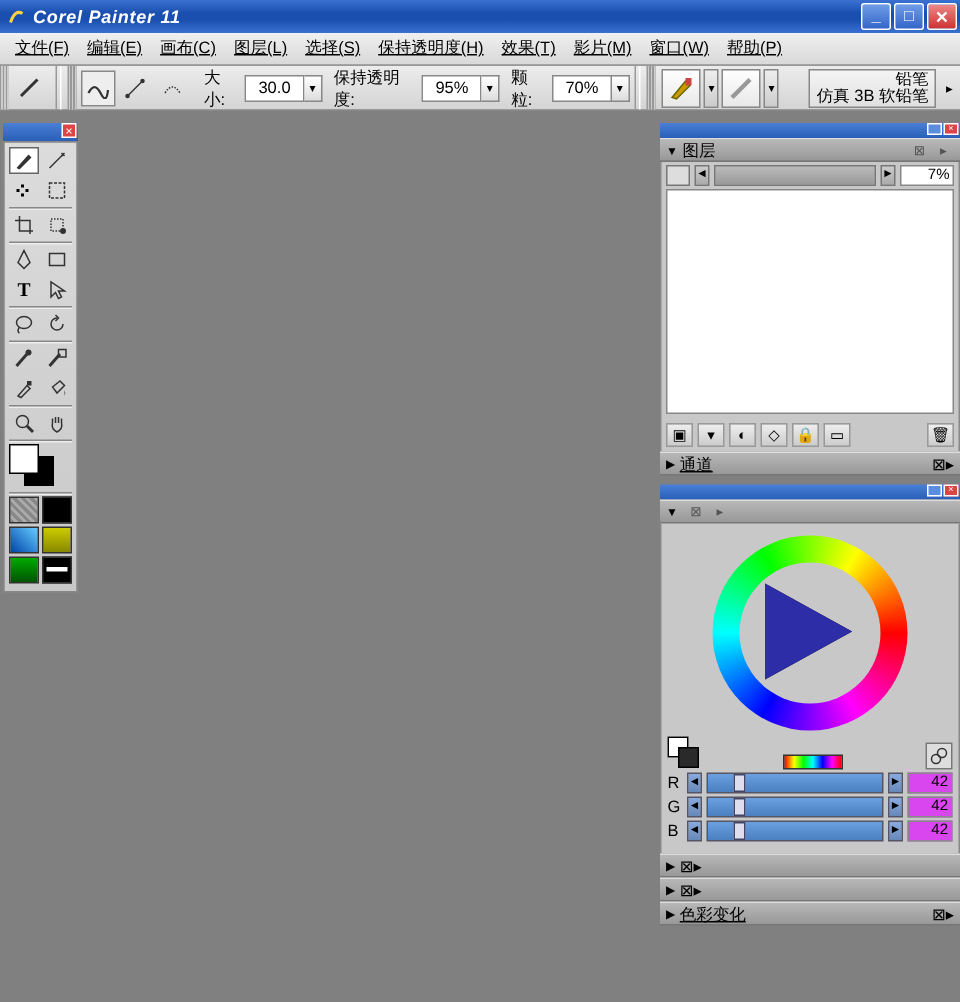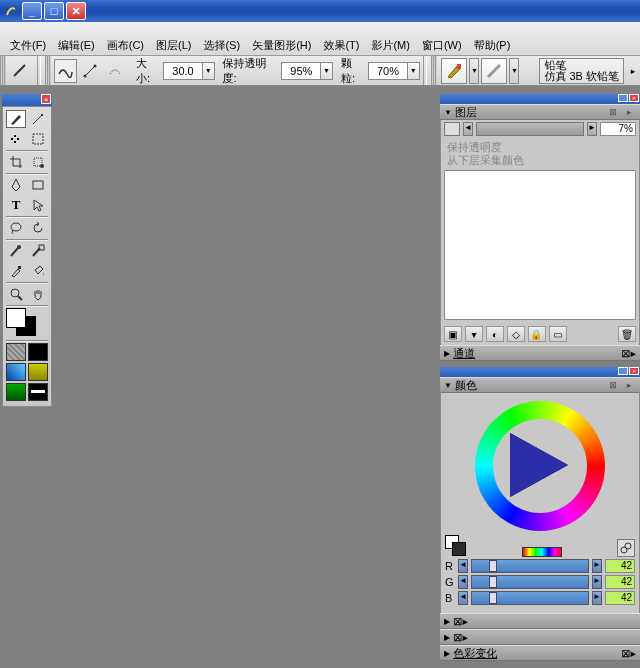--- a/index.html
+++ b/index.html
@@ -9,39 +9,39 @@
 .titlebar { height:22px; background:linear-gradient(#3b71d1,#1a4fb0 40%,#1a4fb0 60%,#3b71d1); display:flex; align-items:center; color:#fff; padding:0 2px 0 4px; }
 .titlebar .app-icon { width:14px; height:14px; margin-right:4px; display:flex; align-items:center; justify-content:center; }
 .titlebar .title { flex:1; font-style:italic; font-weight:bold; font-size:12px; letter-spacing:0.5px; }
 .titlebar .win-btns { display:flex; gap:2px; }
 .titlebar .win-btn { width:20px; height:18px; border:1px solid #fff; border-radius:2px; display:flex; align-items:center; justify-content:center; color:#fff; font-weight:bold; font-size:11px; cursor:default; }
 .titlebar .min { background:linear-gradient(#6f9de8,#3565c8); }
 .titlebar .max { background:linear-gradient(#6f9de8,#3565c8); }
 .titlebar .cls { background:linear-gradient(#e88,#c33); }
 
 
-.menubar { height:34px; background:linear-gradient(#f0f0f0,#d8d8d8); display:flex; align-items:flex-end; padding:0 4px; border-bottom:1px solid #999; }
+.menubar { height:22px; background:linear-gradient(#f0f0f0,#d8d8d8); display:flex; align-items:flex-start; padding:0 4px; border-bottom:1px solid #999;text-decoration:underline; }
 .menubar .mitem { padding:2px 6px; cursor:default; }
 
 
 .optbar { height:30px; background:linear-gradient(#ececec,#d4d4d4); display:flex; align-items:center; border-bottom:1px solid #888; }
 .optbar-left { display:flex; align-items:center; height:100%; }
 .hgrip { width:6px; height:100%; background:repeating-linear-gradient(90deg,#999,#999 1px,#ccc 1px,#ccc 2px); margin-right:2px; }
 .opt-btn { width:24px; height:24px; margin:0 1px; border:1px solid transparent; display:flex; align-items:center; justify-content:center; cursor:default; }
 .opt-btn.sel { border:1px solid #888; background:#eee; }
 .opt-lbl { margin:0 3px 0 8px; }
 .opt-input { width:40px; height:18px; border:1px solid #888; background:#fff; text-align:center; }
 .opt-dd { width:12px; height:18px; border:1px solid #888; border-left:none; background:linear-gradient(#fff,#ddd); display:flex; align-items:center; justify-content:center; font-size:8px; }
 .vsplit { width:4px; height:100%; border-left:1px solid #999; border-right:1px solid #fff; margin:0 4px; }
 
 
 .brush-sel { display:flex; align-items:center; height:100%; }
 .brush-slot { width:26px; height:26px; border:1px solid #888; background:linear-gradient(#fff,#e8e8e8); margin:0 2px; display:flex; align-items:center; justify-content:center; }
 .brush-dd { width:10px; height:26px; border:1px solid #888; background:linear-gradient(#eee,#ccc); display:flex; align-items:center; justify-content:center; font-size:8px; }
-.brush-cat { flex:1; height:26px; border:1px solid #888; background:linear-gradient(#f4f4f4,#e0e0e0); display:flex; flex-direction:column; justify-content:center; padding:0 4px; margin-left:20px; min-width:0; }
+.brush-cat { flex:1; height:26px; border:1px solid #888; background:linear-gradient(#f4f4f4,#e0e0e0); display:flex; flex-direction:column; justify-content:center; padding:0 4px; margin-left:20px; min-width:0;text-align:right; }
 .brush-cat div { line-height:11px; white-space:nowrap; overflow:hidden; }
 .brush-menu-btn { width:14px; height:26px; display:flex; align-items:center; justify-content:center; font-size:9px; margin-left:2px; }
 
 
 .main { position:relative; height:594px; }
 
 
 .toolbox { position:absolute; left:2px; top:8px; width:50px; }
 .tb-titlebar { height:12px; background:linear-gradient(#4a7fd8,#2a5fb8); display:flex; justify-content:flex-end; padding-right:1px; }
 .tb-close { width:10px; height:10px; background:#d44; color:#fff; font-size:8px; text-align:center; line-height:9px; border:1px solid #fff; }
@@ -88,52 +88,53 @@
 .color-sw-row { display:flex; justify-content:space-between; width:100%; margin-top:4px; align-items:flex-end; }
 .csw { position:relative; width:22px; height:22px; }
 .csw .a { position:absolute; width:14px; height:14px; border:1px solid #000; }
 .csw .b { position:absolute; width:14px; height:14px; border:1px solid #000; left:7px; top:7px; }
 .rgb-row { display:flex; align-items:center; width:100%; margin-top:2px; gap:3px; }
 .rgb-row .lbl { width:10px; }
 .rgb-row .dec { width:10px; height:14px; background:linear-gradient(#8ad,#68b); border:1px solid #556; font-size:8px; text-align:center; }
 .rgb-row .bar { flex:1; height:14px; background:linear-gradient(#6aa0e0,#4a80c0); border:1px solid #556; position:relative; }
 .rgb-row .bar .thumb-s { position:absolute; width:8px; height:12px; background:#dde; border:1px solid #446; left:15%; }
 .rgb-row .inc { width:10px; height:14px; background:linear-gradient(#8ad,#68b); border:1px solid #556; font-size:8px; text-align:center; }
-.rgb-row .val { width:30px; height:14px; border:1px solid #888; background:#bef264; text-align:right; padding-right:2px; font-size:10px; }
+.rgb-row .val { width:30px; height:14px; border:1px solid #888; background:#d946ef; text-align:right; padding-right:2px; font-size:10px; }
 
 
 .sub-panel { height:16px; background:linear-gradient(#b8b8b8,#989898); display:flex; align-items:center; padding:0 4px; border-top:1px solid #ddd; border-bottom:1px solid #777; }
 .sub-panel .tri { font-size:8px; margin-right:3px; }
 .sub-panel .ttl { flex:1;text-decoration:underline; }
 
 svg { display:block; }
 </style>
 </head>
 <body>
 
 <div class="titlebar">
   <span class="app-icon">
     <svg width="14" height="14">
         <path d="M3 11 Q6 2 11 5" stroke="#ffd040" stroke-width="2" fill="none"></path>
       </svg>
   </span>
+  <span class="title">Corel Painter 11</span>
   <div class="win-btns">
     <div class="win-btn min">_</div>
     <div class="win-btn max">□</div>
     <div class="win-btn cls">✕</div>
   </div>
 </div>
 
 <div class="menubar">
   <span class="mitem">文件(F)</span>
   <span class="mitem">编辑(E)</span>
   <span class="mitem">画布(C)</span>
   <span class="mitem">图层(L)</span>
   <span class="mitem">选择(S)</span>
-  <span class="mitem">矢量图形(H)</span>
+  <span class="mitem">保持透明度(H)</span>
   <span class="mitem">效果(T)</span>
   <span class="mitem">影片(M)</span>
   <span class="mitem">窗口(W)</span>
   <span class="mitem">帮助(P)</span>
 </div>
 
 <div class="optbar">
   <div class="optbar-left">
     <div class="hgrip"></div>
     <div class="opt-btn">
@@ -361,24 +362,20 @@
         <span class="hbtn">▸</span>
       </div>
       <div class="p-body">
         <div class="layers-slider-row">
           <div style="width:16px;height:14px;border:1px solid #777;background:#ddd"></div>
           <div style="width:10px;height:14px;background:linear-gradient(#ccc,#aaa);border:1px solid #777;font-size:8px;text-align:center">◄</div>
           <div class="slider-track"></div>
           <div style="width:10px;height:14px;background:linear-gradient(#ccc,#aaa);border:1px solid #777;font-size:8px;text-align:center">►</div>
           <div class="slider-val">7%</div>
         </div>
-        <div class="layers-disabled">
-          <div>保持透明度</div>
-          <div>从下层采集颜色</div>
-        </div>
         <div class="layer-list"></div>
         <div class="layer-footer">
           <div class="lf-btn">▣</div>
           <div class="lf-btn">▾</div>
           <div class="lf-btn">◐</div>
           <div class="lf-btn">◇</div>
           <div class="lf-btn">🔒</div>
           <div class="lf-btn">▭</div>
           <div class="lf-spacer"></div>
           <div class="lf-btn">🗑</div>
@@ -392,21 +389,20 @@
       </div>
     </div>
 
     <div class="panel">
       <div class="p-titlebar">
         <div class="p-tb-btn"></div>
         <div class="p-tb-btn red">×</div>
       </div>
       <div class="p-header">
         <span class="tri">▼</span>
-        <span class="ttl">颜色</span>
         <span class="hbtn">⊠</span>
         <span class="hbtn">▸</span>
       </div>
       <div class="p-body">
         <div class="color-body">
           <div style="position:relative;width:100%;display:flex;justify-content:center;">
             <div class="wheel">
               <div class="wheel-inner"></div>
               <div class="sv-tri"></div>
             </div>

